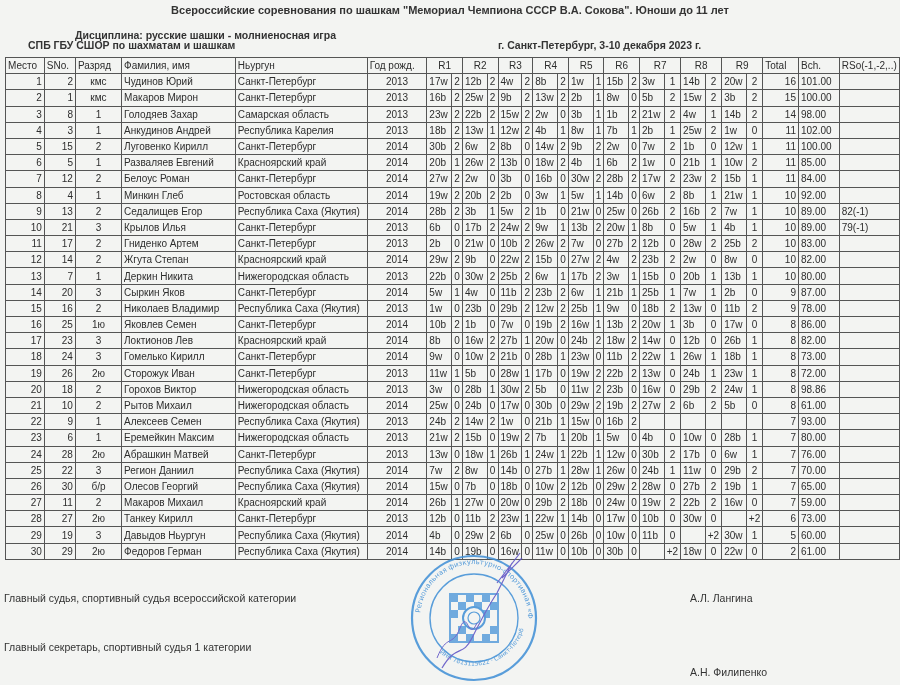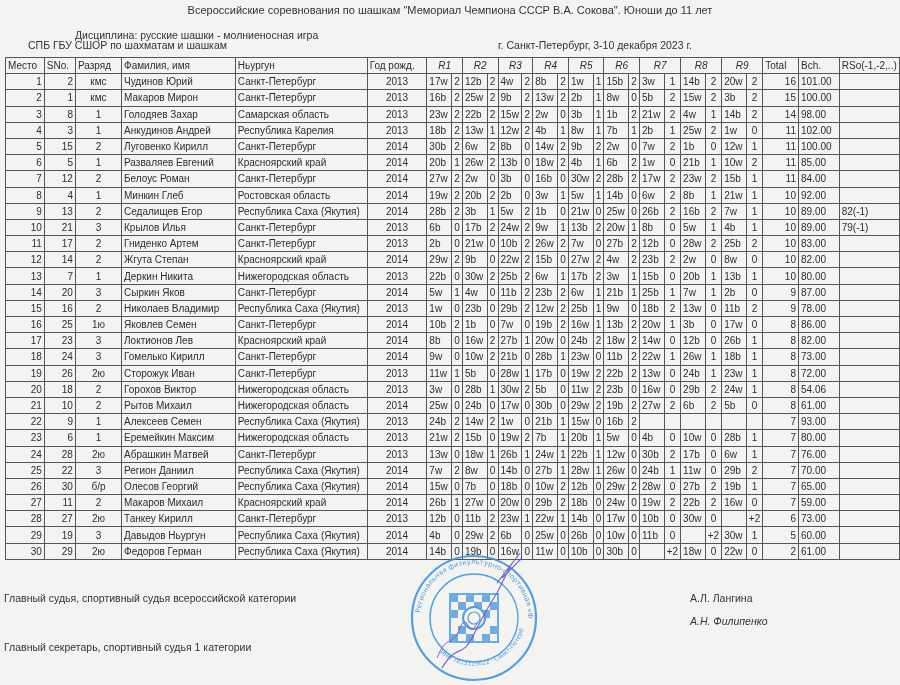--- a/index.html
+++ b/index.html
@@ -2,50 +2,50 @@
 <html><head>
 <meta charset="utf-8">
 <style>
   html, body { margin:0; padding:0; }
   body {
     width:900px; height:685px; overflow:hidden; position:relative;
     background:#f3f4f2;
     font-family:"Liberation Sans", "DejaVu Sans", sans-serif;
     color:#2a2a2a;
   }
-  .hdr { position:absolute; font-size:10.5px; white-space:nowrap; color:#333; }
+  .hdr { position:absolute; font-size:10.5px; white-space:nowrap; color:#333;font-weight:bold; }
   #title { left:0; width:900px; top:4px; text-align:center; font-size:11px; }
   #discipline { left:75px; top:22px;margin-top:7px; }
   #org { left:28px; top:39px; }
   #place { left:498px; top:39px; }
 
   table.grid {
     position:absolute; left:5px; top:57px;
     border-collapse:collapse; table-layout:fixed;
     font-size:10px; color:#2d2d2d;
   }
   table.grid td, table.grid th {
     border:1px solid #555;
     height:15.2px; padding:0 2px; line-height:15px;
     white-space:nowrap; overflow:hidden;
     font-weight:normal;
   }
   table.grid th { text-align:left; }
-  table.grid th.c { text-align:center;font-style:italic; }
+  table.grid th.c { text-align:center; }
   .r { text-align:right; }
   .c { text-align:center; }
   .l { text-align:left; }
   td.sc { padding:0 1px; text-align:center; }
   td.op { padding:0 2px; }
 
   .sig { position:absolute; font-size:10.5px; white-space:nowrap; color:#333; }
   #judge-title { left:4px; top:592px;text-align:center; }
   #judge-name { left:690px; top:592px; }
   #sec-title { left:4px; top:641px; }
-  #sec-name { left:690px; top:615px;font-style:italic; }
+  #sec-name { left:690px; top:666px; }
 
   #stamp { position:absolute; left:402px; top:548px; width:150px; height:140px; opacity:0.85; }
 </style>
 </head>
 <body>
 
 <div class="hdr" id="title">Всероссийские соревнования по шашкам "Мемориал Чемпиона СССР В.А. Сокова".  Юноши до 11 лет</div>
 <div class="hdr" id="discipline">Дисциплина: русские шашки - молниеносная игра</div>
 <div class="hdr" id="org">СПБ ГБУ СШОР по шахматам и шашкам</div>
 <div class="hdr" id="place">г. Санкт-Петербург, 3-10 декабря 2023 г.</div>
@@ -673,21 +673,21 @@
         <td class="sc">2</td>
         <td class="op l">23b</td>
         <td class="sc">0</td>
         <td class="op l">16w</td>
         <td class="sc">0</td>
         <td class="op l">29b</td>
         <td class="sc">2</td>
         <td class="op l">24w</td>
         <td class="sc">1</td>
         <td class="r">8</td>
-        <td class="l">54.06</td>
+        <td class="l">98.86</td>
         <td class="l"></td>
       </tr>
       <tr>
         <td class="r">21</td>
         <td class="r">10</td>
         <td class="c">2</td>
         <td class="l">Рытов Михаил</td>
         <td class="l">Нижегородская область</td>
         <td class="c">2014</td>
         <td class="op l">25w</td>

